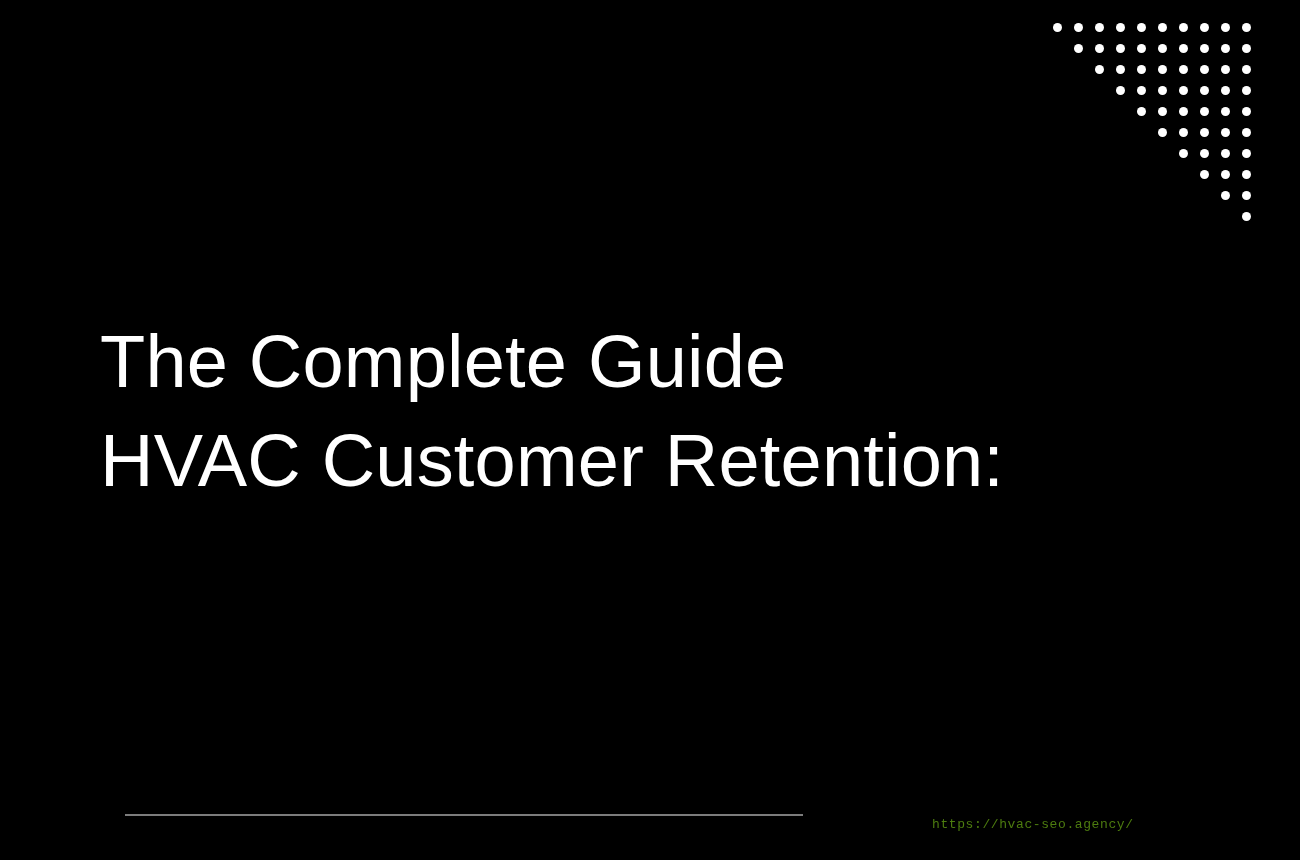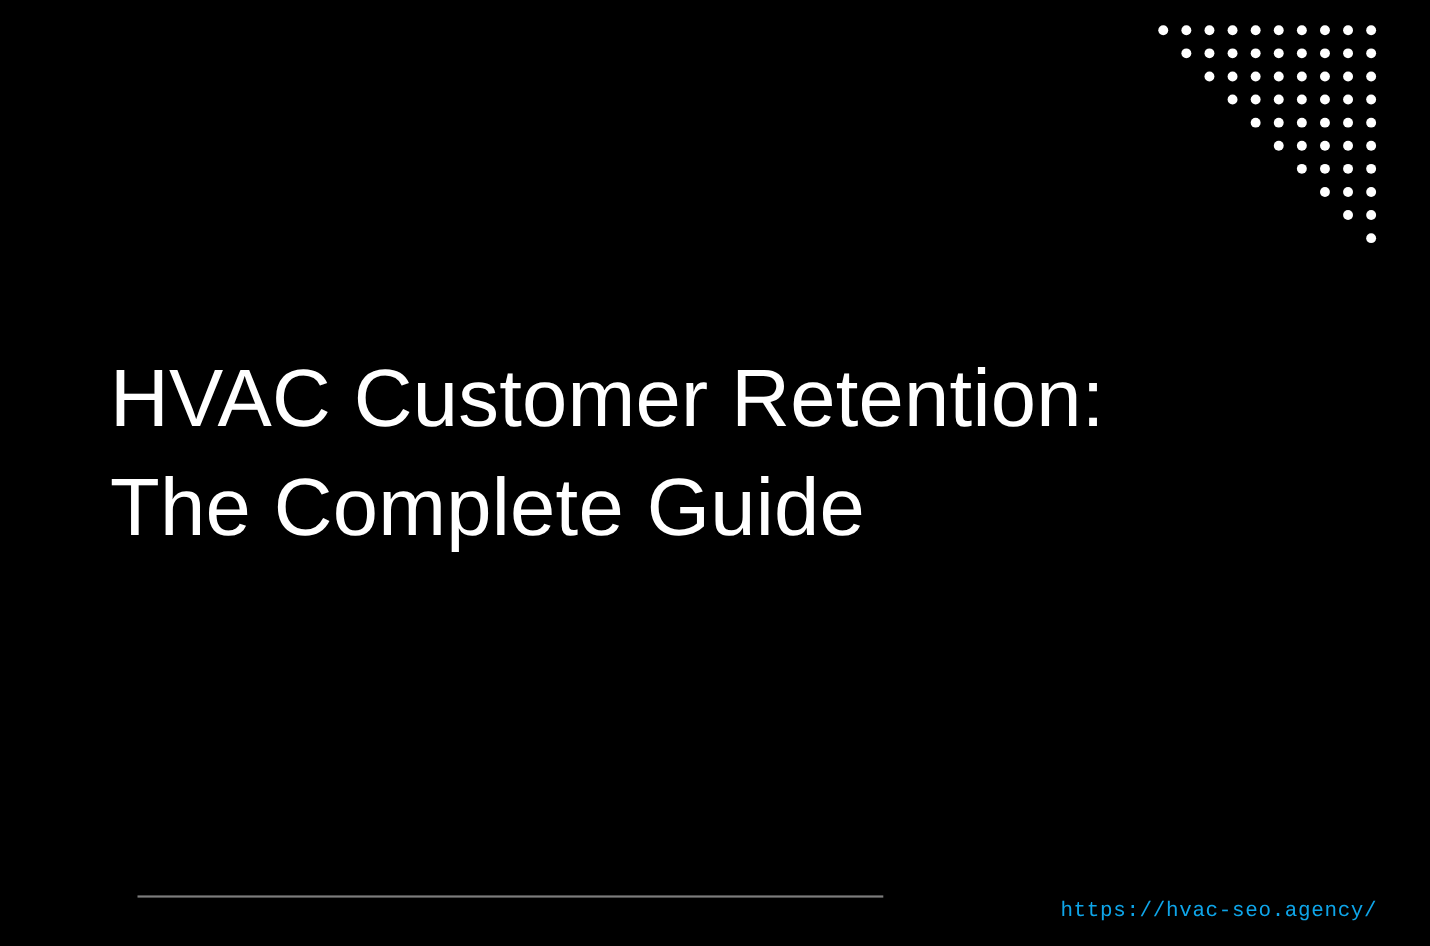--- a/index.html
+++ b/index.html
@@ -67,27 +67,26 @@
     width: 678px;
     height: 2px;
     background: #7c7c7c;
   }
 
   
   #site-url {
     position: absolute;
     left: 932px;
     top: 817px;
-    color: #0ea5e9;
+    color: #4d7c0f;
     font-family: "Liberation Mono", "DejaVu Sans Mono", monospace;
-    font-size: 19px;
+    font-size: 13px;
     font-weight: 400;
     letter-spacing: 0.6px;
     white-space: nowrap;
-    margin-left: 32px;
   }
 </style>
 </head>
 <body>
 
 <div id="slide">
 
   <div id="dot-grid">
       <span class="dot" style="left: 0px; top: 0px; width: 9px; height: 9px; background: rgb(255, 255, 255);"></span>
       <span class="dot" style="left: 21px; top: 0px; width: 9px; height: 9px; background: rgb(255, 255, 255);"></span>
@@ -140,21 +139,21 @@
       <span class="dot" style="left: 189px; top: 126px; width: 9px; height: 9px; background: rgb(255, 255, 255);"></span>
       <span class="dot" style="left: 147px; top: 147px; width: 9px; height: 9px; background: rgb(255, 255, 255);"></span>
       <span class="dot" style="left: 168px; top: 147px; width: 9px; height: 9px; background: rgb(255, 255, 255);"></span>
       <span class="dot" style="left: 189px; top: 147px; width: 9px; height: 9px; background: rgb(255, 255, 255);"></span>
       <span class="dot" style="left: 168px; top: 168px; width: 9px; height: 9px; background: rgb(255, 255, 255);"></span>
       <span class="dot" style="left: 189px; top: 168px; width: 9px; height: 9px; background: rgb(255, 255, 255);"></span>
       <span class="dot" style="left: 189px; top: 189px; width: 9px; height: 9px; background: rgb(255, 255, 255);"></span>
     </div>
 
   <div id="headline">
+    <span class="line">The Complete Guide</span>
     <span class="line">HVAC Customer Retention:</span>
-    <span class="line">The Complete Guide</span>
   </div>
 
   <div id="bottom-rule"></div>
 
   <div id="site-url">https://hvac-seo.agency/</div>
 
 </div>
 
 </body></html>

